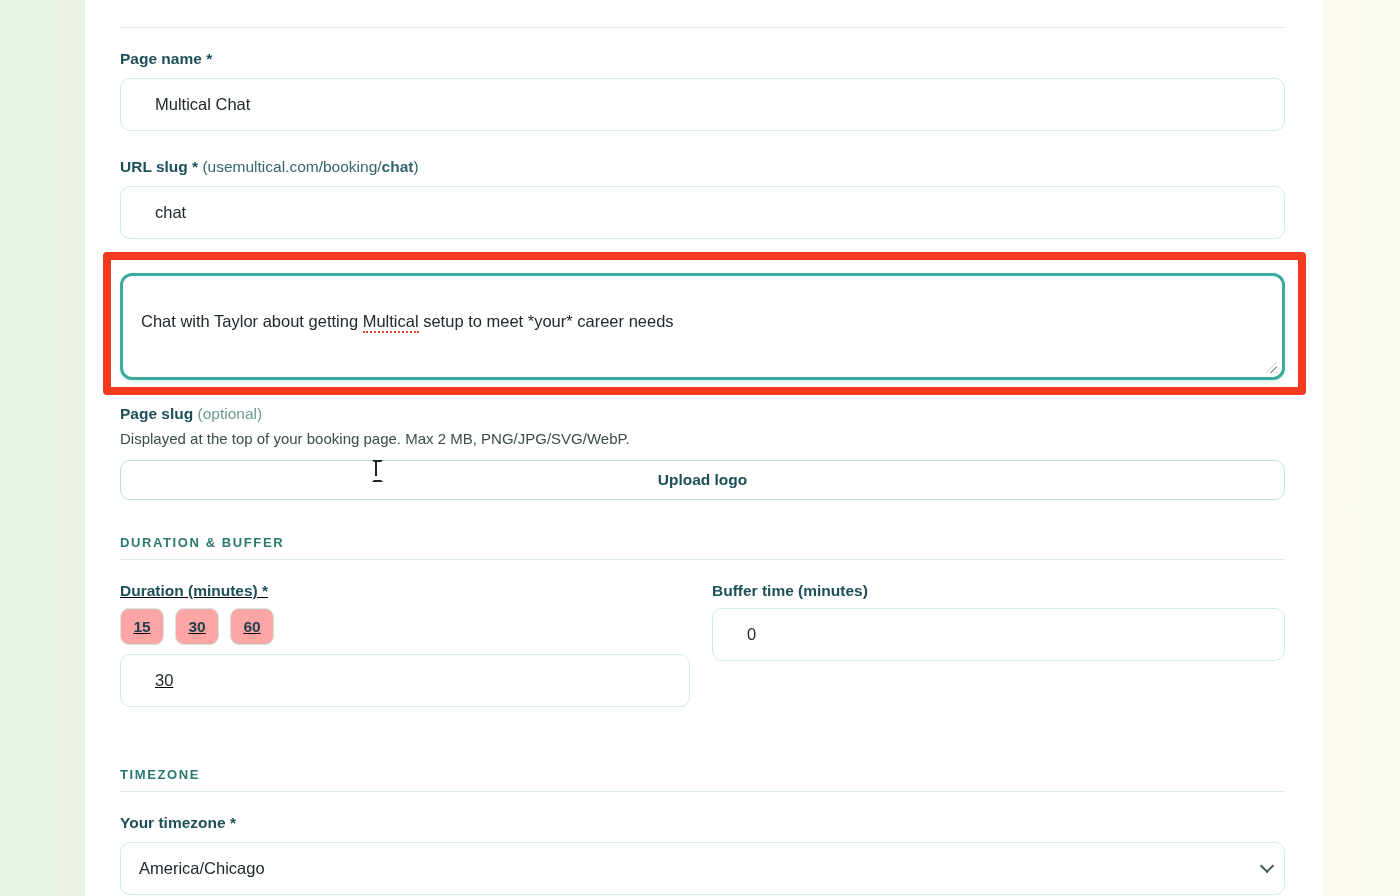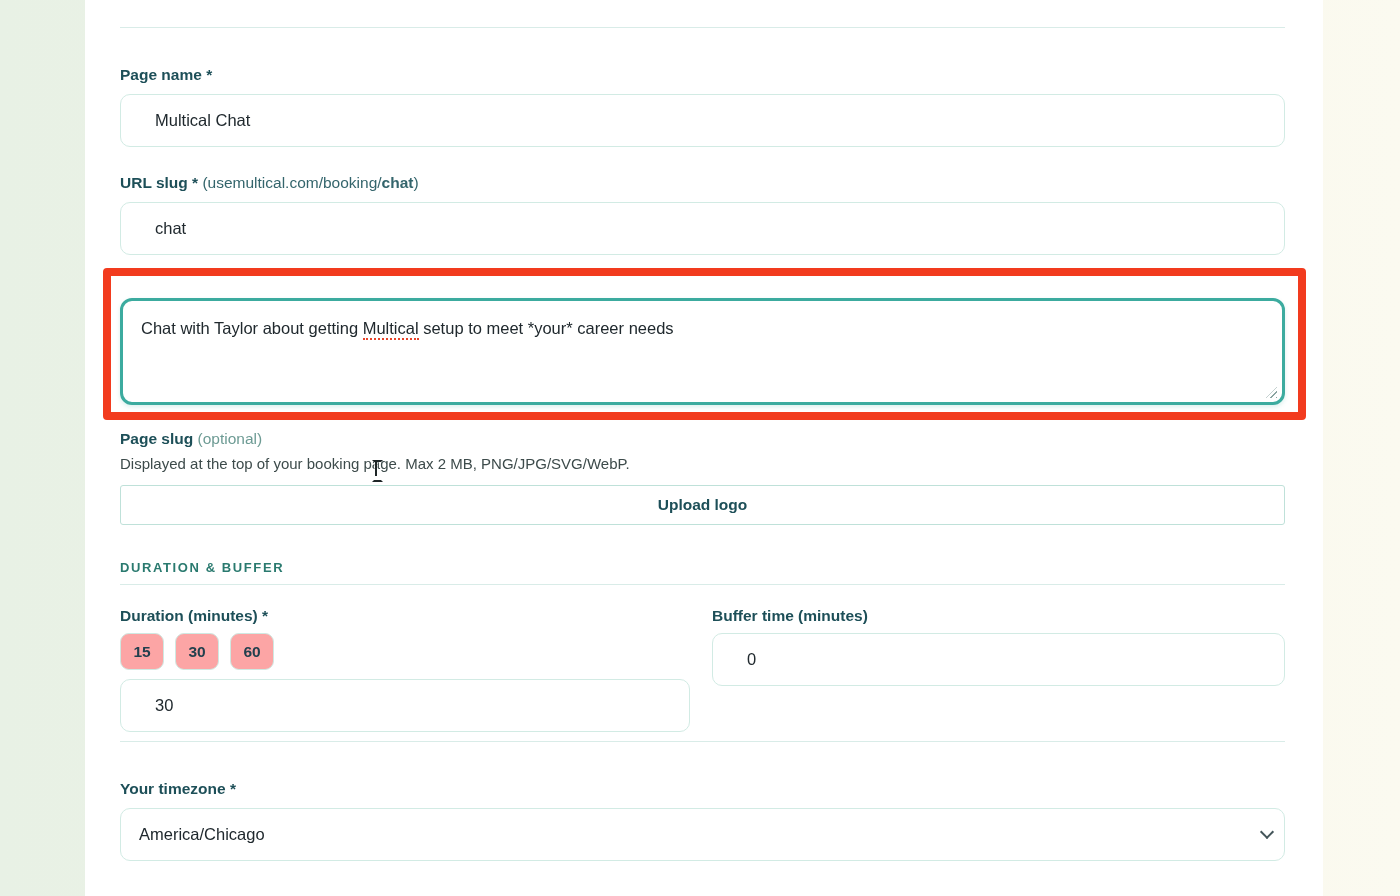--- a/index.html
+++ b/index.html
@@ -49,38 +49,38 @@
     margin-top: 9px;
     border: 1.5px solid #d2ebe4;
     border-radius: 10px;
     background: #ffffff;
     padding: 0 34px;
     font-family: "Liberation Sans", sans-serif;
     font-size: 16.5px;
     color: #20292e;
     outline: none;
   }
-  .mt-label { margin-top: 37px; }
+  .mt-label { margin-top: 21px; }
 
   
   .annotation-box {
     margin: 13px -21px 0 -17px;
     border: 8px solid #f23b1e;
     border-radius: 4px;
     padding: 2px 13px 7px 9px;
   }
   .desc-label { margin-top: 2px; }
   .textarea-focused {
     position: relative;
-    margin-top: 20px;
+    margin-top: 11px;
     height: 107px;
     border: 3px solid #3cab9f;
     border-radius: 12px;
     background: #ffffff;
-    padding: 16px 18px 0 18px;
+    padding: 34px 18px 0 18px;
     font-size: 16.5px;
     color: #20292e;
     box-shadow: 0 2px 4px rgba(60,171,159,0.18);
     line-height: 22px;
   }
   .misspelled {
     border-bottom: 2px dotted #e8442b;
     padding-bottom: 1px;
   }
   .resize-grip {
@@ -98,35 +98,35 @@
   }
   .upload-btn {
     margin-top: 13px;
     width: 100%;
     height: 40px;
     display: flex;
     align-items: center;
     justify-content: center;
     background: #ffffff;
     border: 1.5px solid #bfe1d9;
-    border-radius: 3px;
+    border-radius: 10px;
     font-family: "Liberation Sans", sans-serif;
     font-size: 15.5px;
     font-weight: 700;
     color: #1d4f58;
     cursor: pointer;
   }
 
   .section-gap1 { margin-top: 35px; }
   .two-col {
     display: flex;
     gap: 22px;
     margin-top: 21px;
   }
-  .col-left { width: 570px; flex: none; }
+  .col-left { width: 570px; flex: none; text-decoration: underline; }
   .col-right { width: 573px; flex: none; }
   .preset-row {
     display: flex;
     gap: 11px;
     margin-top: 7px;
   }
   .preset-btn {
     min-width: 44px;
     height: 37px;
     padding: 0 12px;
@@ -242,20 +242,21 @@
         <button class="preset-btn">60</button>
       </div>
       <input class="text-input" type="text" style="margin-top: 9px;" value="30">
     </div>
     <div class="col-right">
       <div class="field-label">Buffer time (minutes)</div>
       <input class="text-input buffer-input" type="text" value="0" style="">
     </div>
   </div>
 
+  <div class="section-title section-gap2">TIMEZONE</div>
   <div class="divider"></div>
 
   <div class="field-label mt-label">Your timezone *</div>
   <div class="select-box">
     <span>America/Chicago</span>
     <span class="chevron-down"></span>
   </div>
 
 </div>
 

